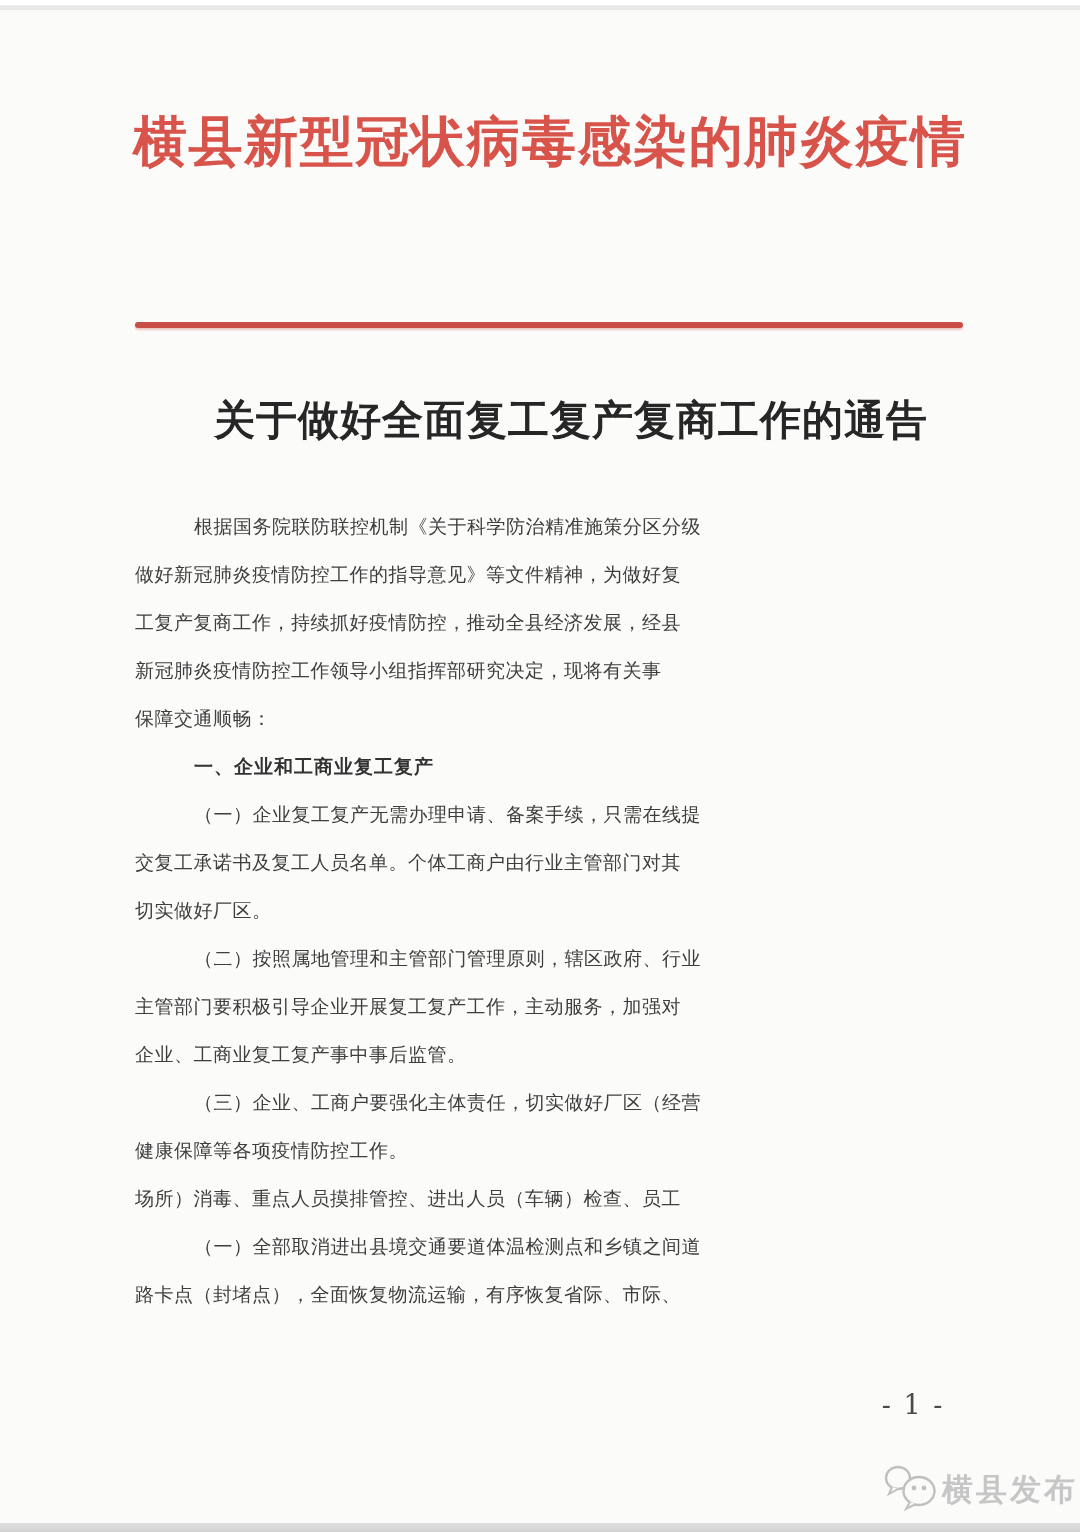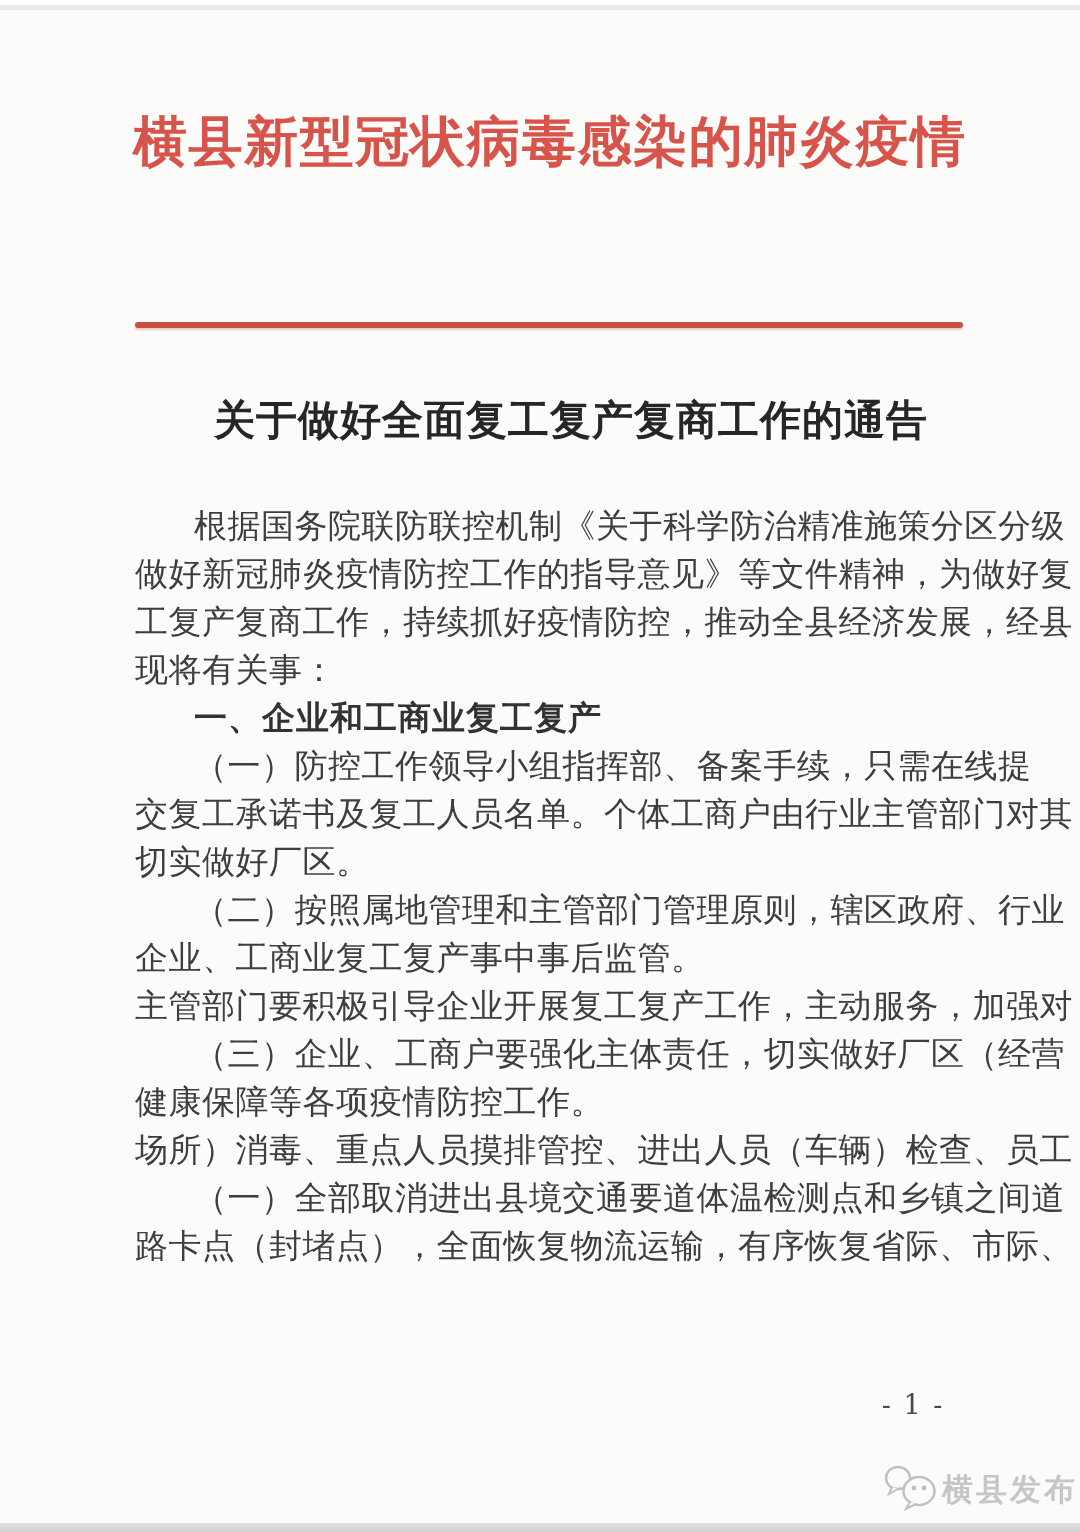--- a/index.html
+++ b/index.html
@@ -60,21 +60,21 @@
     font-size: 41px;
     color: #262626;
     letter-spacing: 1px;
     padding-left: 31px;
   }
   .body-block {
     position: absolute;
     left: 135px; top: 497px;
     width: 832px;
     font-family: "DejaVu Serif", "Liberation Serif", serif;
-    font-size: 33px;
+    font-size: 19px;
     color: #3e3e3e;
   }
   .line {
     height: 48px;
     line-height: 48px;
     letter-spacing: 0.5px;
     white-space: nowrap;
   }
   .line--indent { padding-left: 59px; }
   .line--heading {
@@ -121,31 +121,32 @@
 
 
   <div class="red-rule"></div>
 
   <div class="doc-title">关于做好全面复工复产复商工作的通告</div>
 
   <div class="body-block">
     <div class="line line--indent">根据国务院联防联控机制《关于科学防治精准施策分区分级</div>
     <div class="line">做好新冠肺炎疫情防控工作的指导意见》等文件精神，为做好复</div>
     <div class="line">工复产复商工作，持续抓好疫情防控，推动全县经济发展，经县</div>
-    <div class="line">现将有关事：</div>
+    <div class="line">新冠肺炎疫情防控工作领导小组指挥部研究决定，现将有关事</div>
+    <div class="line">保障交通顺畅：</div>
 
     <div class="line line--indent line--heading">一、企业和工商业复工复产</div>
 
-    <div class="line line--indent">（一）防控工作领导小组指挥部、备案手续，只需在线提</div>
+    <div class="line line--indent">（一）企业复工复产无需办理申请、备案手续，只需在线提</div>
     <div class="line">交复工承诺书及复工人员名单。个体工商户由行业主管部门对其</div>
     <div class="line">切实做好厂区。</div>
 
     <div class="line line--indent">（二）按照属地管理和主管部门管理原则，辖区政府、行业</div>
+    <div class="line">主管部门要积极引导企业开展复工复产工作，主动服务，加强对</div>
     <div class="line">企业、工商业复工复产事中事后监管。</div>
-    <div class="line">主管部门要积极引导企业开展复工复产工作，主动服务，加强对</div>
 
     <div class="line line--indent">（三）企业、工商户要强化主体责任，切实做好厂区（经营</div>
     <div class="line">健康保障等各项疫情防控工作。</div>
     <div class="line">场所）消毒、重点人员摸排管控、进出人员（车辆）检查、员工</div>
 
 
     <div class="line line--indent">（一）全部取消进出县境交通要道体温检测点和乡镇之间道</div>
     <div class="line">路卡点（封堵点），全面恢复物流运输，有序恢复省际、市际、</div>
   </div>
 

